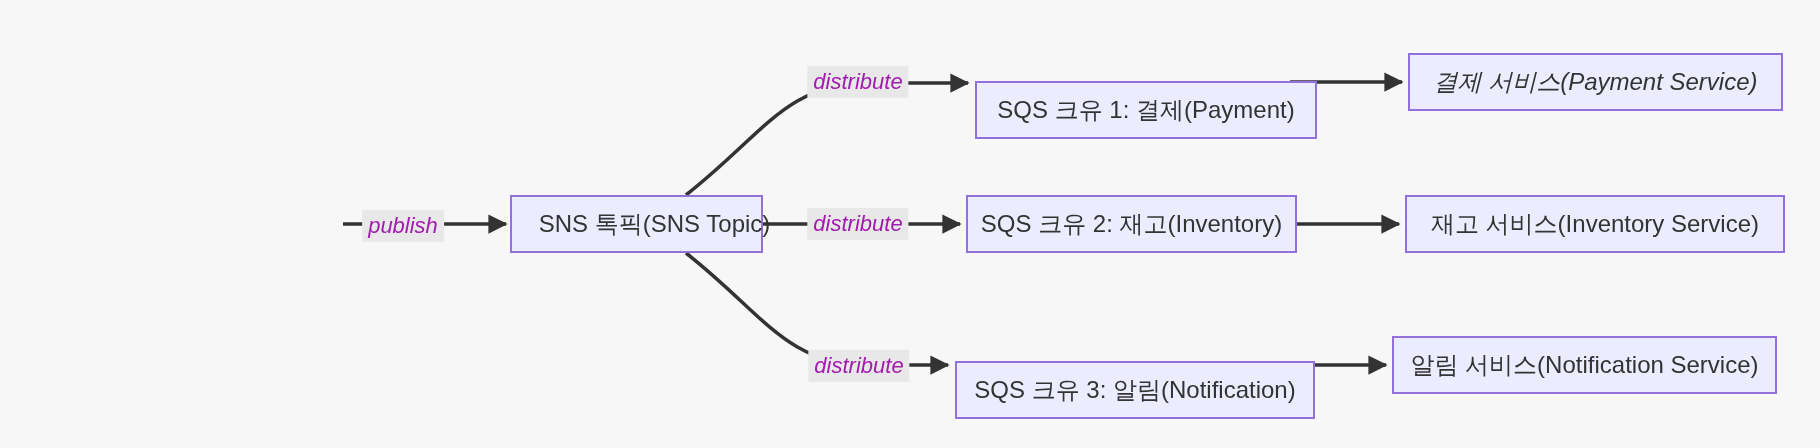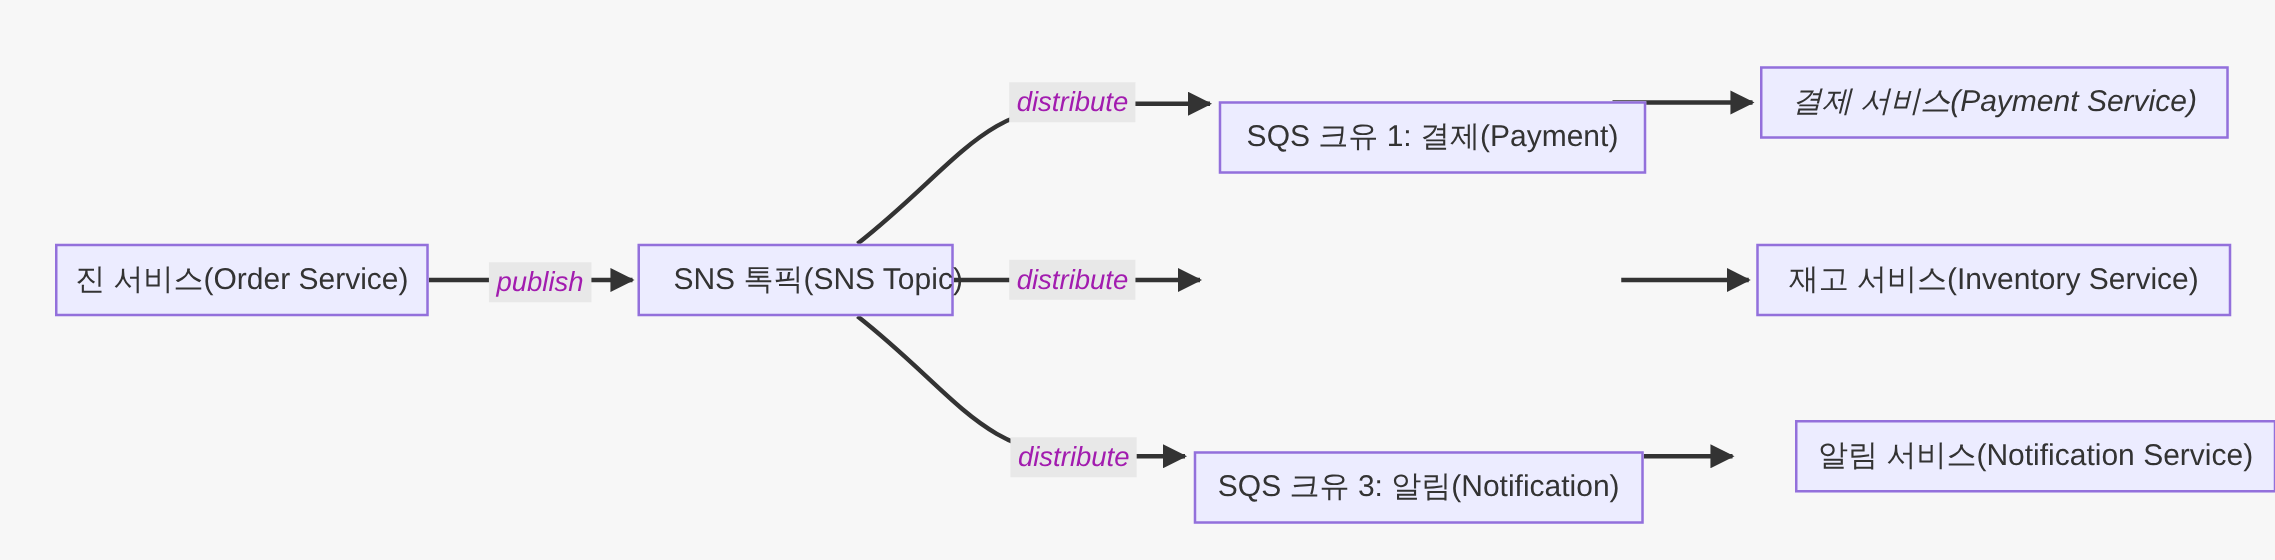--- a/index.html
+++ b/index.html
@@ -64,36 +64,36 @@
     </defs>
     <path class="edge" d="M343,224 H506" marker-end="url(#arrowhead)"></path>
     <path class="edge" d="M686,195 C765,133 785,84 868,83 H968" marker-end="url(#arrowhead)"></path>
     <path class="edge" d="M763,224 H960" marker-end="url(#arrowhead)"></path>
     <path class="edge" d="M686,253 C765,315 785,364 868,365 H948" marker-end="url(#arrowhead)"></path>
     <path class="edge" d="M1290,82 H1402" marker-end="url(#arrowhead)"></path>
     <path class="edge" d="M1297,224 H1399" marker-end="url(#arrowhead)"></path>
     <path class="edge" d="M1315,365 H1386" marker-end="url(#arrowhead)"></path>
   </svg>
 
-  <div class="node" style="left:44px; top:195px; width:299px; height:58px;">진 서비스(Order Service)</div>
 
   <div class="node" style="left:510px; top:195px; width:253px; height:58px;padding-left:36px;">SNS 톡픽(SNS Topic)</div>
 
   <div class="node" style="left:975px; top:53px; width:342px; height:58px;margin-top:28px;">SQS 크유 1: 결제(Payment)</div>
 
+  <div class="node" style="left:966px; top:195px; width:331px; height:58px;">SQS 크유 2: 재고(Inventory)</div>
 
   <div class="node" style="left:955px; top:336px; width:360px; height:58px;margin-top:25px;">SQS 크유 3: 알림(Notification)</div>
 
   <div class="node" style="left:1408px; top:53px; width:375px; height:58px;font-style:italic;">결제 서비스(Payment Service)</div>
 
   <div class="node" style="left:1405px; top:195px; width:380px; height:58px;">재고 서비스(Inventory Service)</div>
 
-  <div class="node" style="left:1392px; top:336px; width:385px; height:58px;margin-left:44px;">알림 서비스(Notification Service)</div>
+  <div class="node" style="left:1392px; top:336px; width:385px; height:58px;">알림 서비스(Notification Service)</div>
 
-  <div class="edge-label" style="left:432px; top:226px;">publish</div>
+  <div class="edge-label" style="left:403px; top:226px;">publish</div>
 
   <div class="edge-label" style="left:858px; top:82px;">distribute</div>
 
   <div class="edge-label" style="left:858px; top:224px;">distribute</div>
 
   <div class="edge-label" style="left:859px; top:366px;">distribute</div>
 
 </div>
 
 </body></html>

